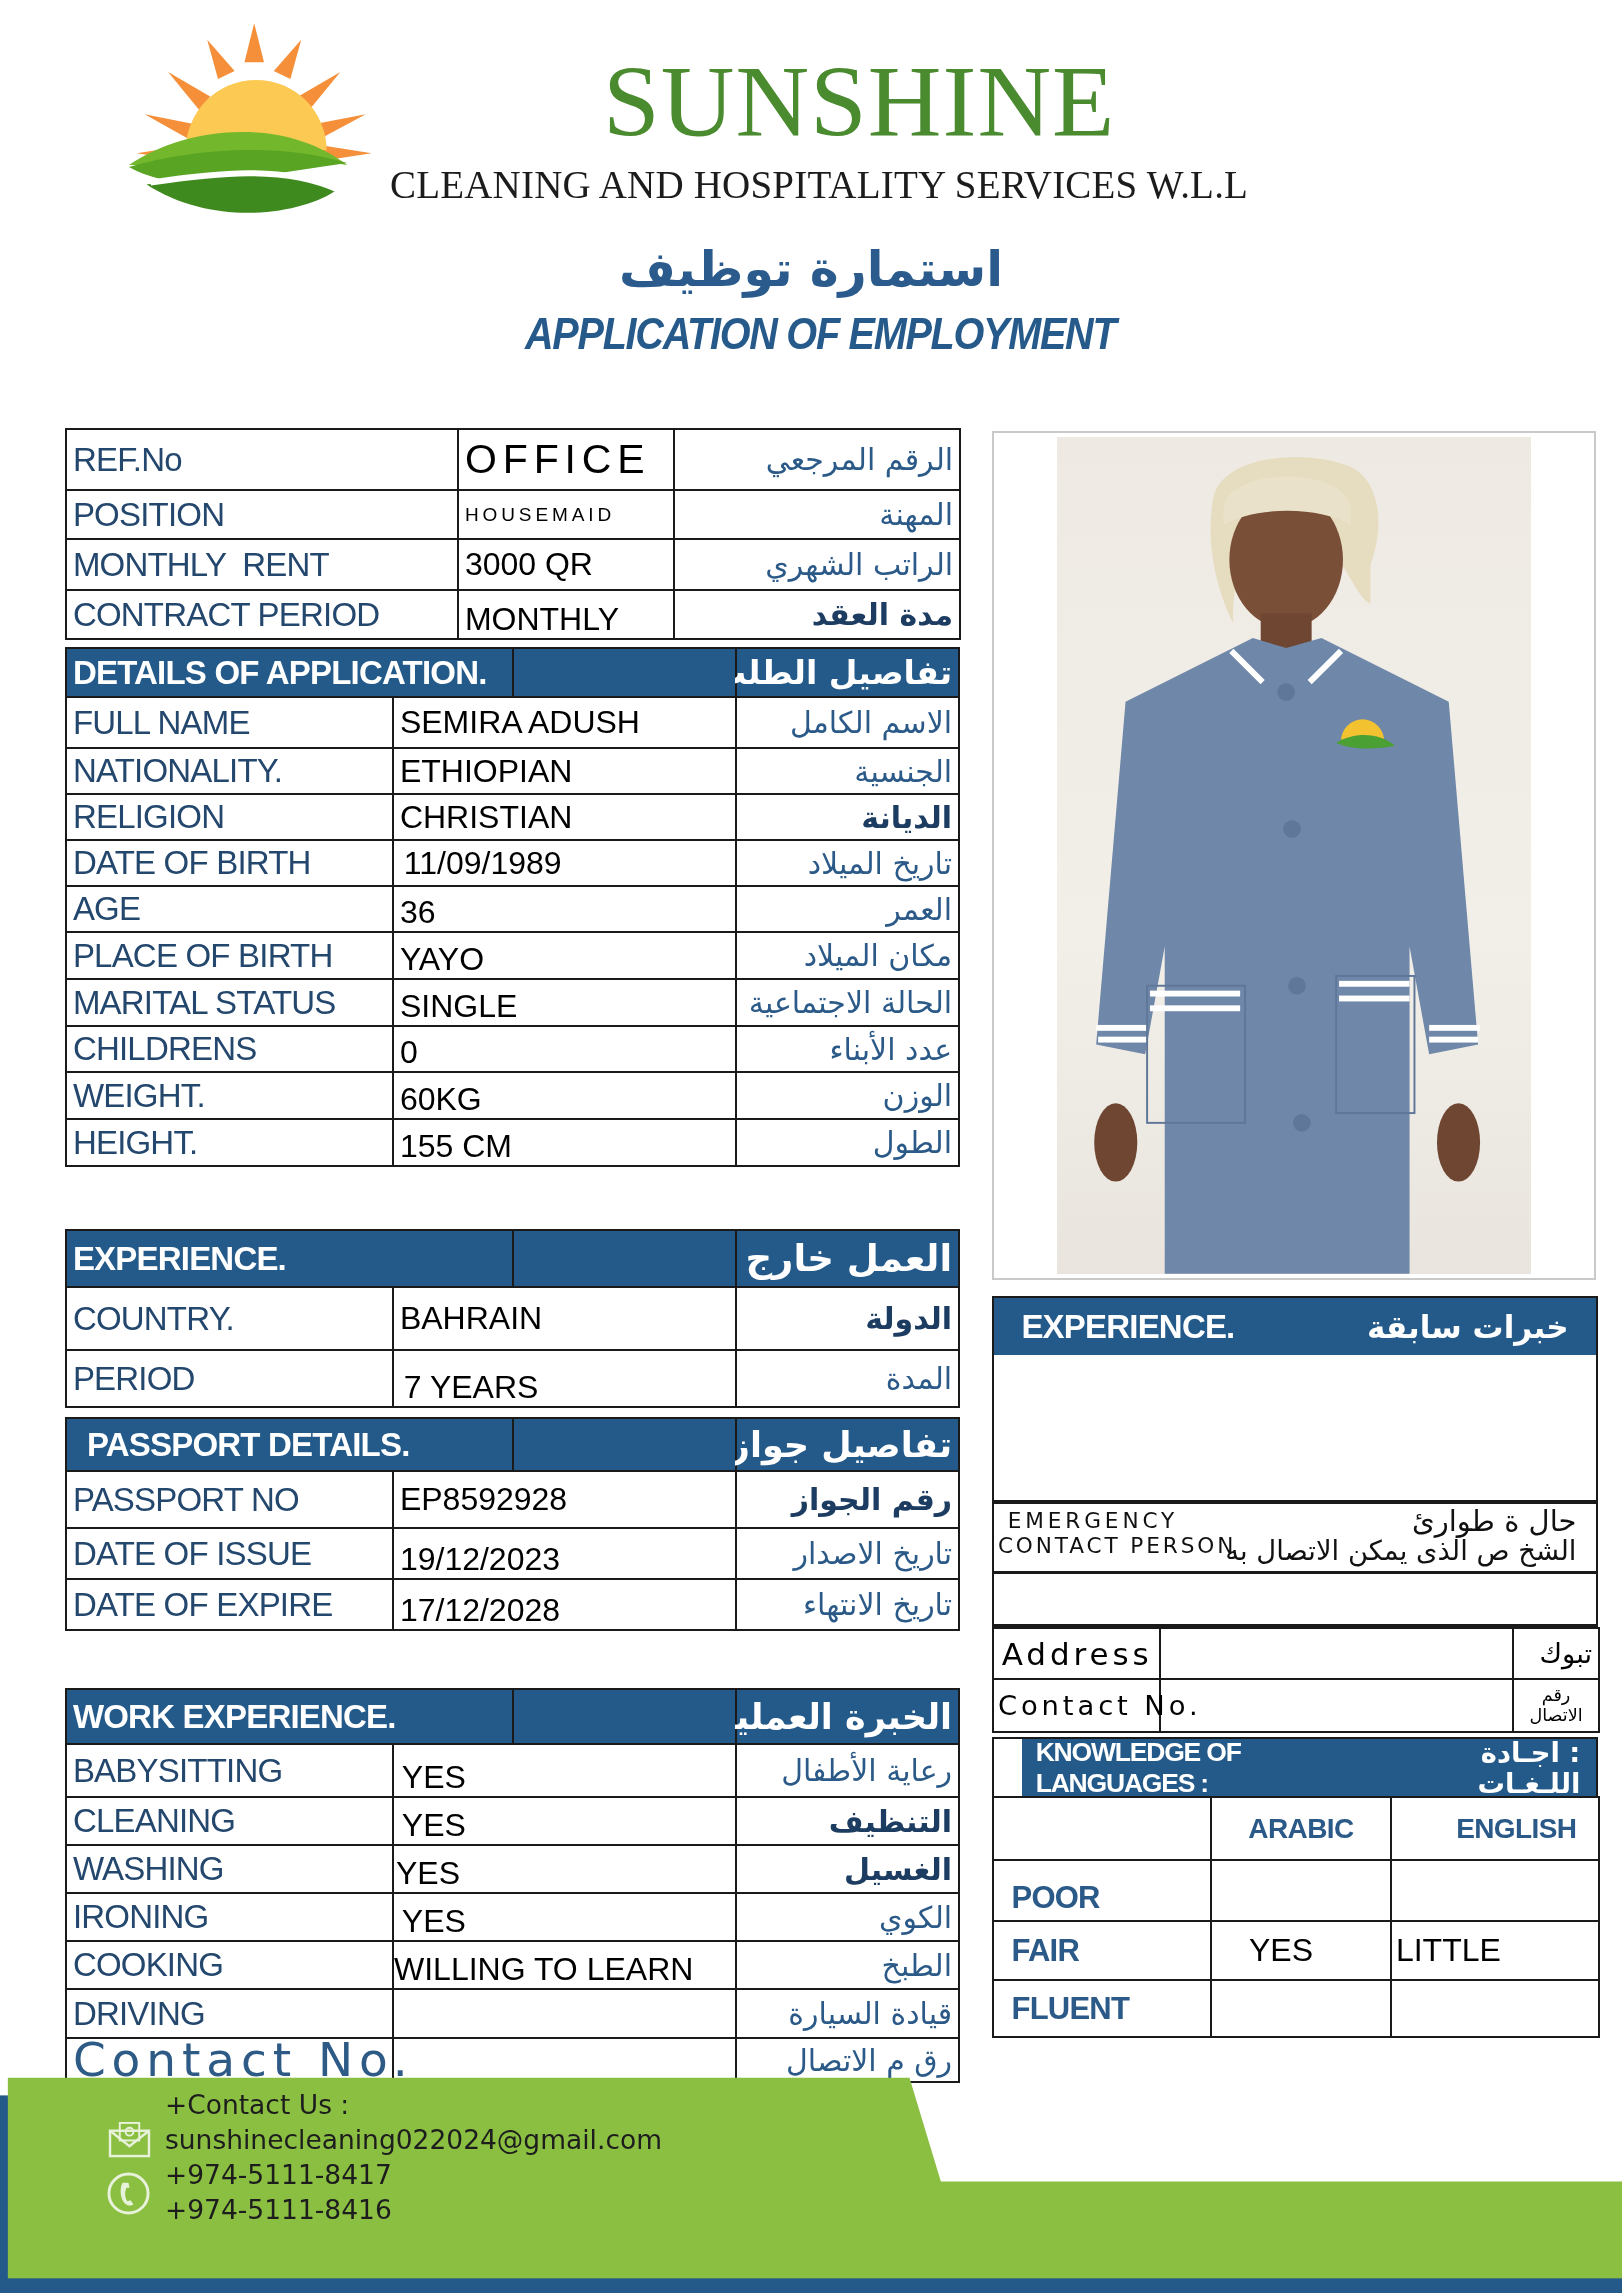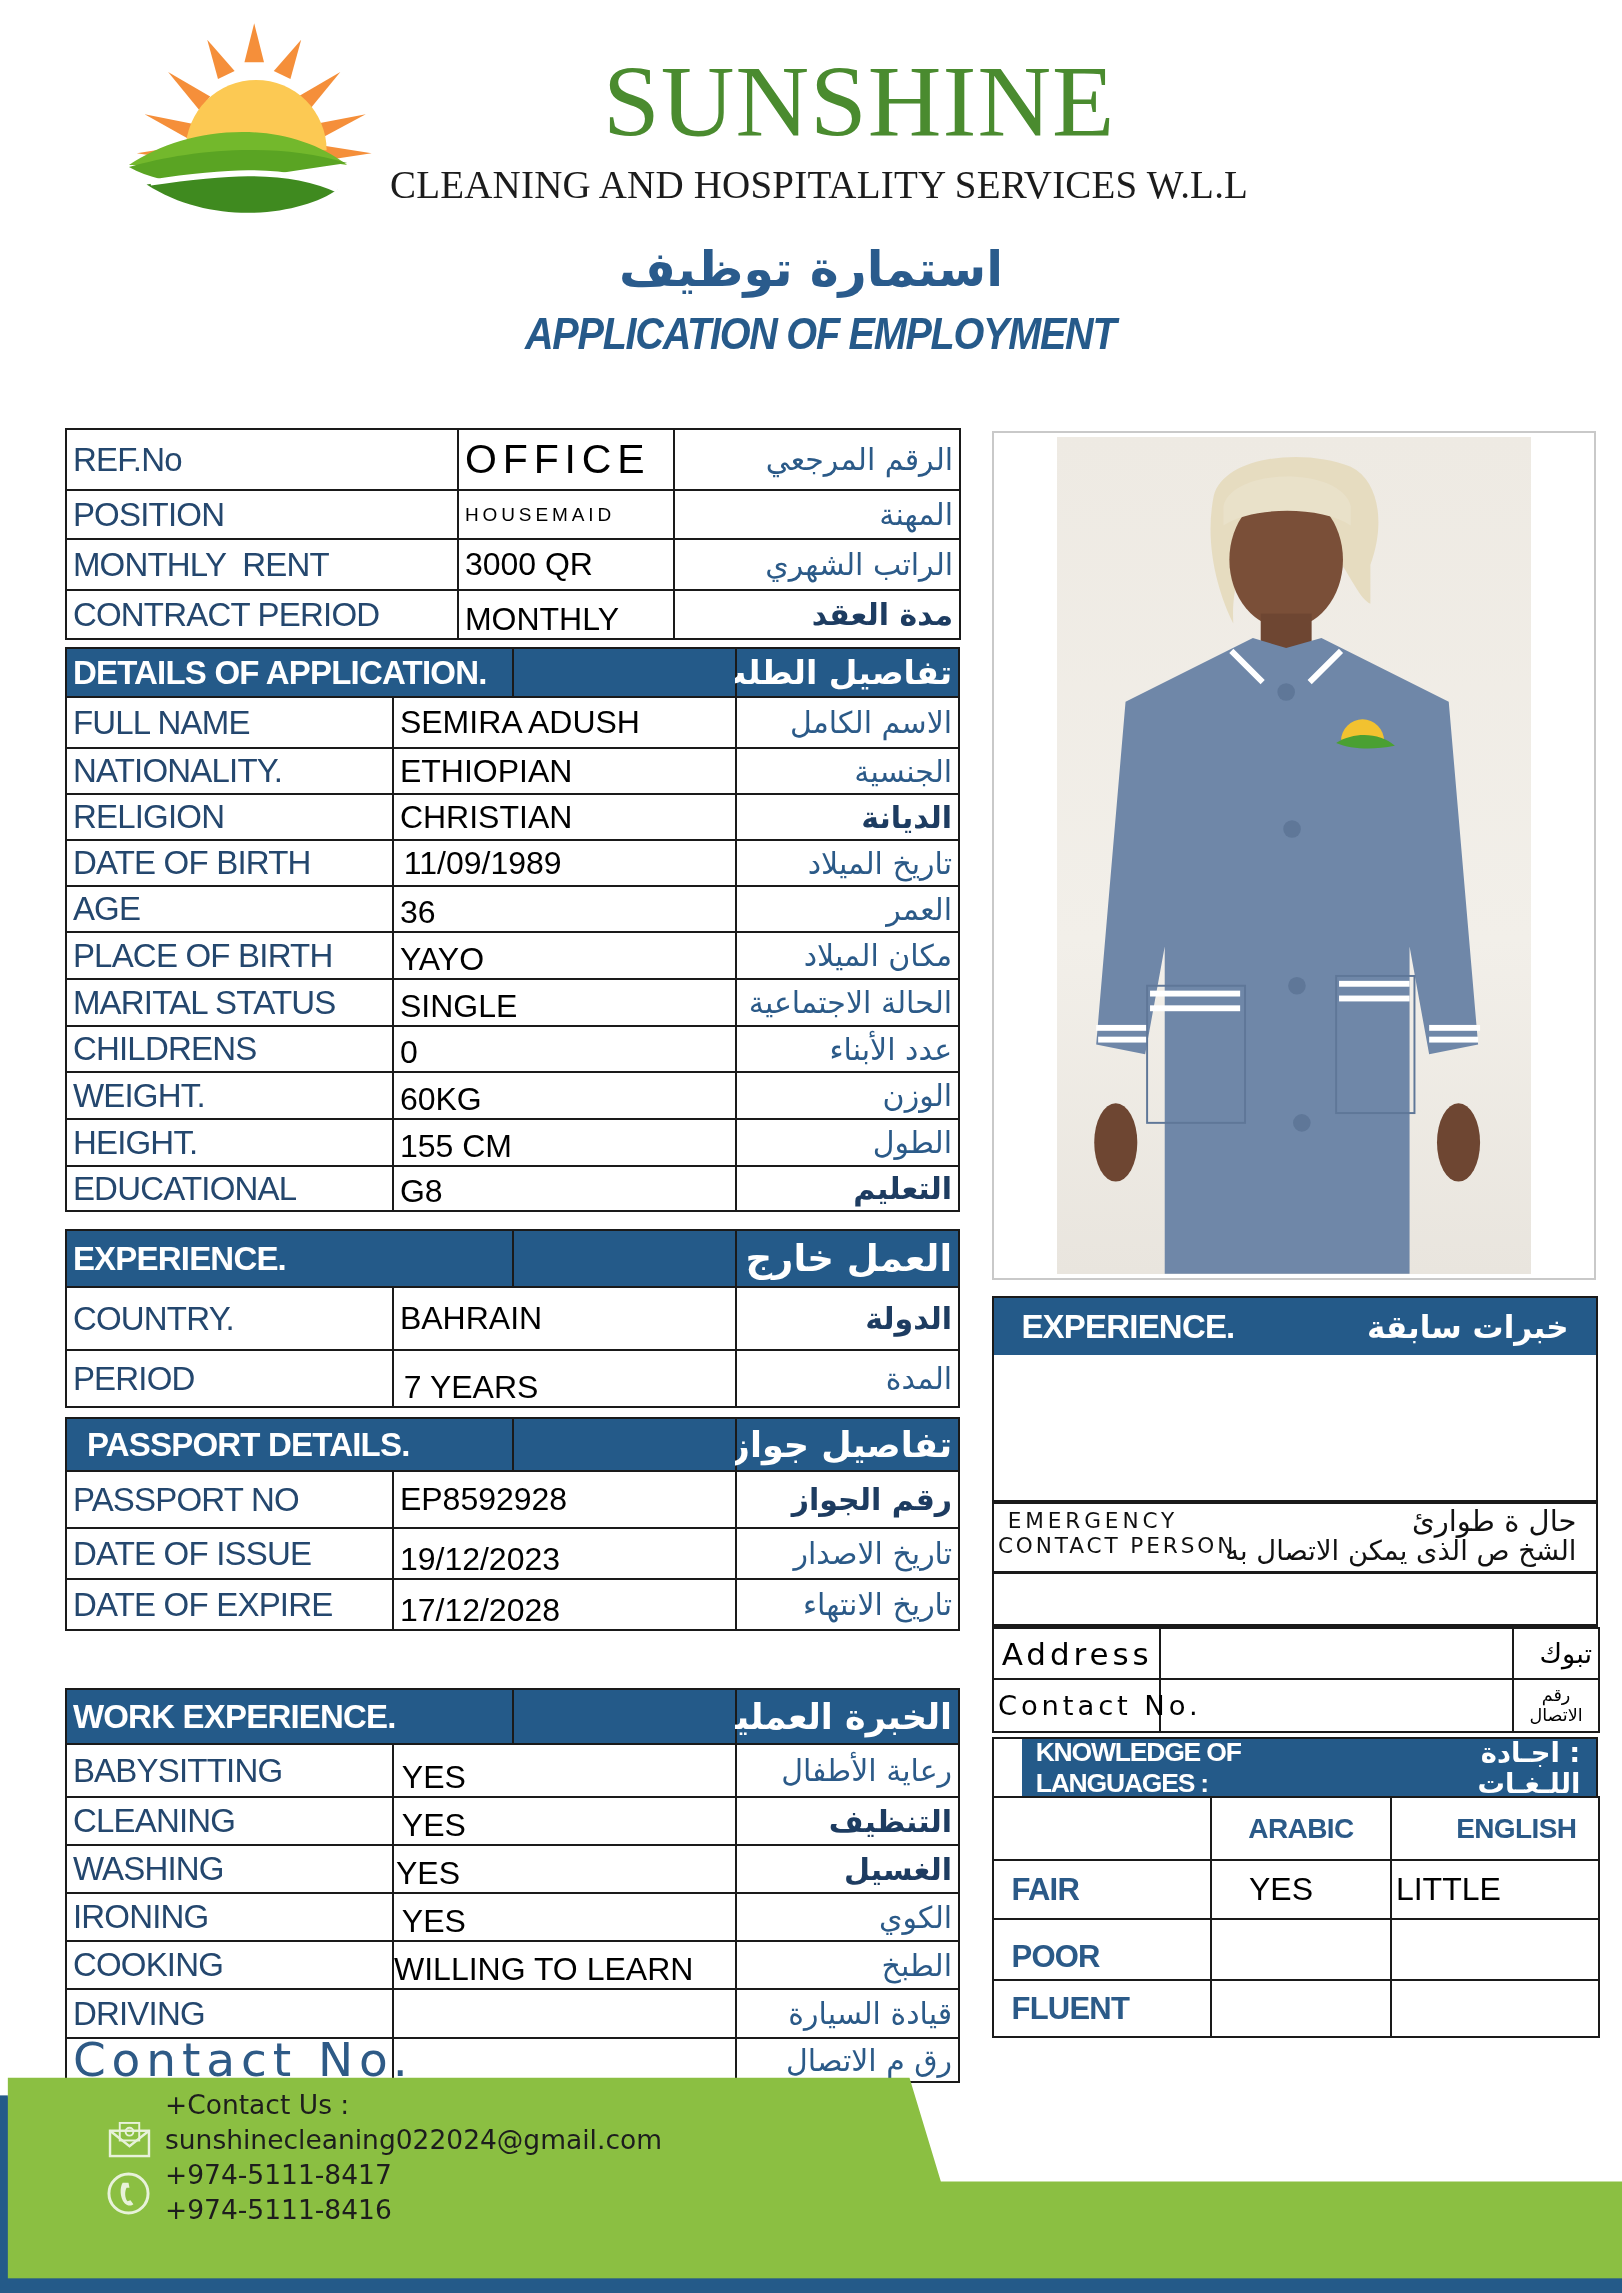--- a/index.html
+++ b/index.html
@@ -161,25 +161,20 @@
   <tr style="height:47px">
         <td class="lbl">WEIGHT.</td>
         <td class="val" style="vertical-align:bottom">60KG</td>
         <td class="ar">الوزن</td>
       </tr>
   <tr style="height:47px">
         <td class="lbl">HEIGHT.</td>
         <td class="val" style="vertical-align:bottom">155 CM</td>
         <td class="ar">الطول</td>
       </tr>
-  <tr style="height:45px">
-        <td class="lbl">EDUCATIONAL</td>
-        <td class="val" style="vertical-align:bottom">G8</td>
-        <td class="ar dark">التعليم</td>
-      </tr>
 </tbody>
   </table>
 
 <table class="tbl" style="left:65px; top:1229px; width:894px;">
   <colgroup>
       <col style="width:327px">
       <col style="width:343px">
       <col style="width:223px">
     </colgroup>
   <tbody>
@@ -375,29 +370,29 @@
       <col style="width:218px">
       <col style="width:180px">
       <col style="width:208px">
     </colgroup>
   <tbody>
       <tr style="height:63px">
     <td></td>
     <td class="lbl" style="font-weight:bold; font-size:28px; text-align:center; color:#2b5a88; letter-spacing:-0.6px">ARABIC</td>
     <td class="lbl" style="font-weight:bold; font-size:28px; text-align:right; padding-right:21.6px; color:#2b5a88; letter-spacing:-0.6px">ENGLISH</td>
   </tr>
+  <tr style="height:61px">
+    <td class="lbl" style="font-weight:bold; font-size:31px; color:#2b5a88; padding-left:17.6px; vertical-align:bottom; padding-bottom:3.9px">POOR</td>
+    <td class="val"></td>
+    <td class="val"></td>
+  </tr>
   <tr style="height:59px">
     <td class="lbl" style="font-weight:bold; font-size:31px; color:#2b5a88; padding-left:17.6px">FAIR</td>
     <td class="val" style="padding-left:37px">YES</td>
     <td class="val" style="padding-left:3.9px">LITTLE</td>
-  </tr>
-  <tr style="height:61px">
-    <td class="lbl" style="font-weight:bold; font-size:31px; color:#2b5a88; padding-left:17.6px; vertical-align:bottom; padding-bottom:3.9px">POOR</td>
-    <td class="val"></td>
-    <td class="val"></td>
   </tr>
   <tr style="height:57px">
     <td class="lbl" style="font-weight:bold; font-size:31px; color:#2b5a88; padding-left:17.6px">FLUENT</td>
     <td class="val"></td>
     <td class="val"></td>
   </tr>
 </tbody>
   </table>
 
 <svg class="abs footer-svg" viewBox="0 0 1655 230" preserveAspectRatio="none">

